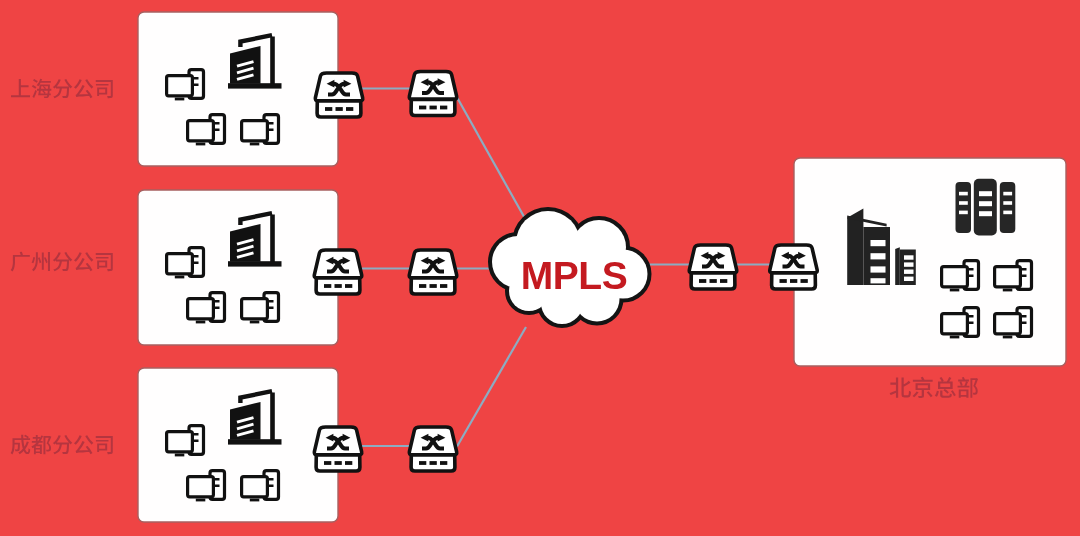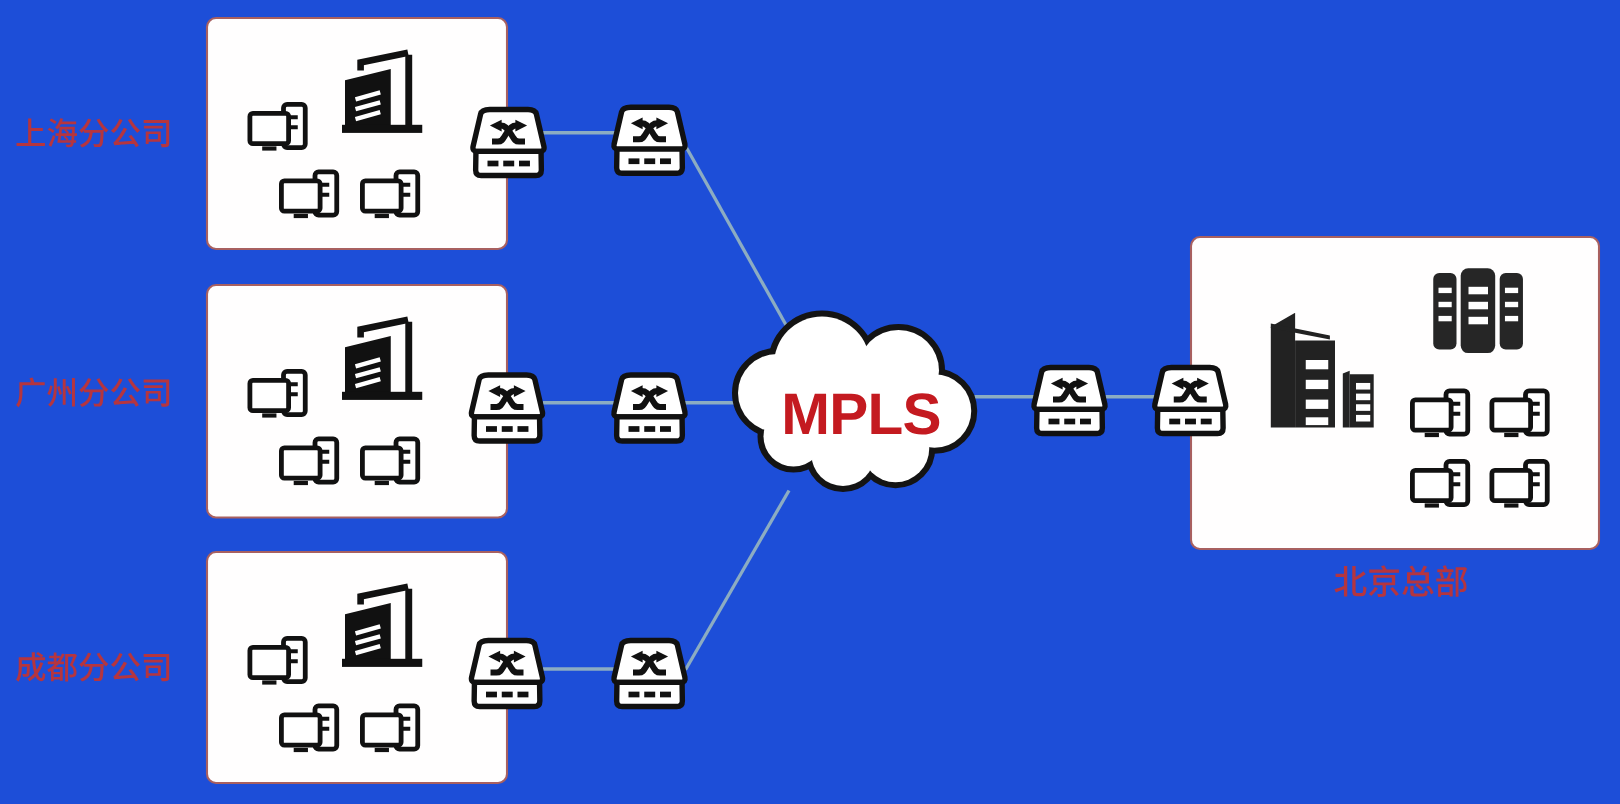--- a/index.html
+++ b/index.html
@@ -1,15 +1,15 @@
 <!DOCTYPE html>
 <html><head><meta charset="utf-8">
 <style>
 html,body{margin:0;padding:0;background:#fff;}
-#stage{position:relative;width:1080px;height:536px;background:#1d4ed8;overflow:hidden;}
+#stage{position:relative;width:1080px;height:536px;background:#ef4444;overflow:hidden;}
 </style></head>
 <body>
 <div id="stage">
 <svg width="1080" height="536" viewBox="0 0 1080 536">
 <defs>
 <path id="c0" d="M471 531H884V436H471ZM48 59H953V-36H48ZM417 830H518V8H417Z"></path>
 <path id="c1" d="M412 568H501Q494 506 486 438Q478 369 468 301Q459 233 450 172Q442 111 434 64H342Q352 113 362 175Q372 237 381 305Q390 373 399 441Q407 508 412 568ZM561 461 611 494Q640 472 671 443Q701 413 717 391L664 354Q649 377 619 407Q590 438 561 461ZM535 252 587 285Q618 262 652 230Q685 198 704 173L648 135Q631 160 598 193Q566 226 535 252ZM425 736H942V651H425ZM451 568H839V486H451ZM286 365H968V279H286ZM389 146H941V64H389ZM437 845 528 822Q508 759 480 698Q451 637 419 583Q387 529 353 488Q344 496 329 506Q314 516 299 525Q283 535 272 541Q307 578 338 627Q369 676 394 732Q419 788 437 845ZM812 568H900Q900 568 900 560Q900 552 900 542Q900 532 899 526Q893 382 887 282Q881 182 873 118Q865 55 856 19Q846 -17 833 -33Q817 -54 799 -62Q781 -71 758 -74Q736 -76 702 -76Q668 -76 632 -74Q631 -56 624 -34Q618 -11 607 5Q643 2 673 1Q704 1 718 1Q731 1 739 4Q748 7 755 16Q765 27 774 61Q782 94 789 156Q796 218 802 315Q807 412 812 549ZM94 766 147 830Q177 817 210 799Q243 781 273 762Q303 744 323 728L267 656Q249 672 219 692Q190 712 157 731Q123 751 94 766ZM39 477 91 542Q120 529 151 511Q183 494 211 476Q239 458 257 442L202 370Q185 386 158 406Q130 425 99 444Q67 463 39 477ZM68 -16Q88 23 112 77Q136 131 161 191Q186 251 206 309L279 257Q261 204 239 147Q217 90 194 35Q172 -20 150 -67Z"></path>
 <path id="c2" d="M191 471H749V377H191ZM718 471H817Q817 471 816 462Q816 454 816 444Q816 434 815 428Q810 314 805 234Q799 153 793 100Q786 46 777 15Q768 -16 754 -31Q737 -52 718 -61Q698 -69 671 -72Q645 -74 603 -74Q561 -74 515 -72Q514 -51 506 -24Q497 3 484 23Q530 19 569 18Q609 18 627 18Q655 18 668 30Q681 44 690 89Q699 134 706 223Q712 311 718 454ZM317 827 418 799Q384 714 337 636Q289 557 234 491Q179 425 120 376Q111 387 96 400Q81 414 66 428Q50 442 39 450Q98 493 151 552Q203 611 246 682Q289 752 317 827ZM680 829Q703 780 736 728Q769 677 807 628Q845 579 886 538Q927 496 966 465Q955 456 940 442Q925 428 912 413Q899 398 890 385Q850 422 809 468Q768 515 728 570Q689 624 654 681Q619 738 592 795ZM377 444H477Q468 361 451 283Q434 205 397 135Q360 65 294 9Q228 -48 121 -87Q115 -74 105 -59Q95 -44 84 -29Q72 -15 61 -5Q160 28 220 76Q280 124 311 183Q343 243 356 309Q370 375 377 444Z"></path>
 <path id="c3" d="M604 272 693 313Q737 259 782 197Q826 135 865 76Q904 17 928 -29L834 -81Q811 -34 773 28Q735 89 690 153Q646 217 604 272ZM312 818 415 789Q382 708 337 631Q292 554 240 488Q188 423 134 373Q124 383 108 396Q92 409 75 421Q58 434 46 441Q101 485 151 544Q201 604 243 674Q284 744 312 818ZM677 825Q700 776 734 724Q768 672 808 622Q847 573 888 530Q929 486 967 455Q955 446 940 431Q925 417 911 402Q898 387 888 374Q850 411 808 459Q767 507 726 562Q685 617 649 674Q613 732 584 788ZM157 -25Q154 -15 148 4Q142 22 134 42Q127 61 120 75Q142 81 163 101Q185 122 212 156Q228 173 256 212Q284 251 319 304Q353 357 388 418Q423 480 453 543L557 498Q510 410 456 325Q402 241 344 166Q286 91 229 31V28Q229 28 218 23Q207 17 193 9Q179 1 168 -8Q157 -17 157 -25ZM157 -25 154 55 217 91 758 124Q761 103 768 77Q774 51 778 34Q649 24 555 17Q461 10 396 5Q332 0 289 -4Q247 -8 222 -11Q196 -14 182 -18Q167 -21 157 -25Z"></path>
 <path id="c4" d="M84 782H834V691H84ZM92 601H690V518H92ZM799 782H895V45Q895 1 885 -24Q874 -48 846 -61Q817 -74 770 -77Q722 -80 654 -79Q653 -65 648 -46Q643 -28 636 -9Q629 10 622 24Q654 22 685 22Q716 21 740 22Q764 22 774 22Q788 22 793 28Q799 33 799 47ZM151 424H243V22H151ZM230 424H628V96H230V178H535V342H230Z"></path>

